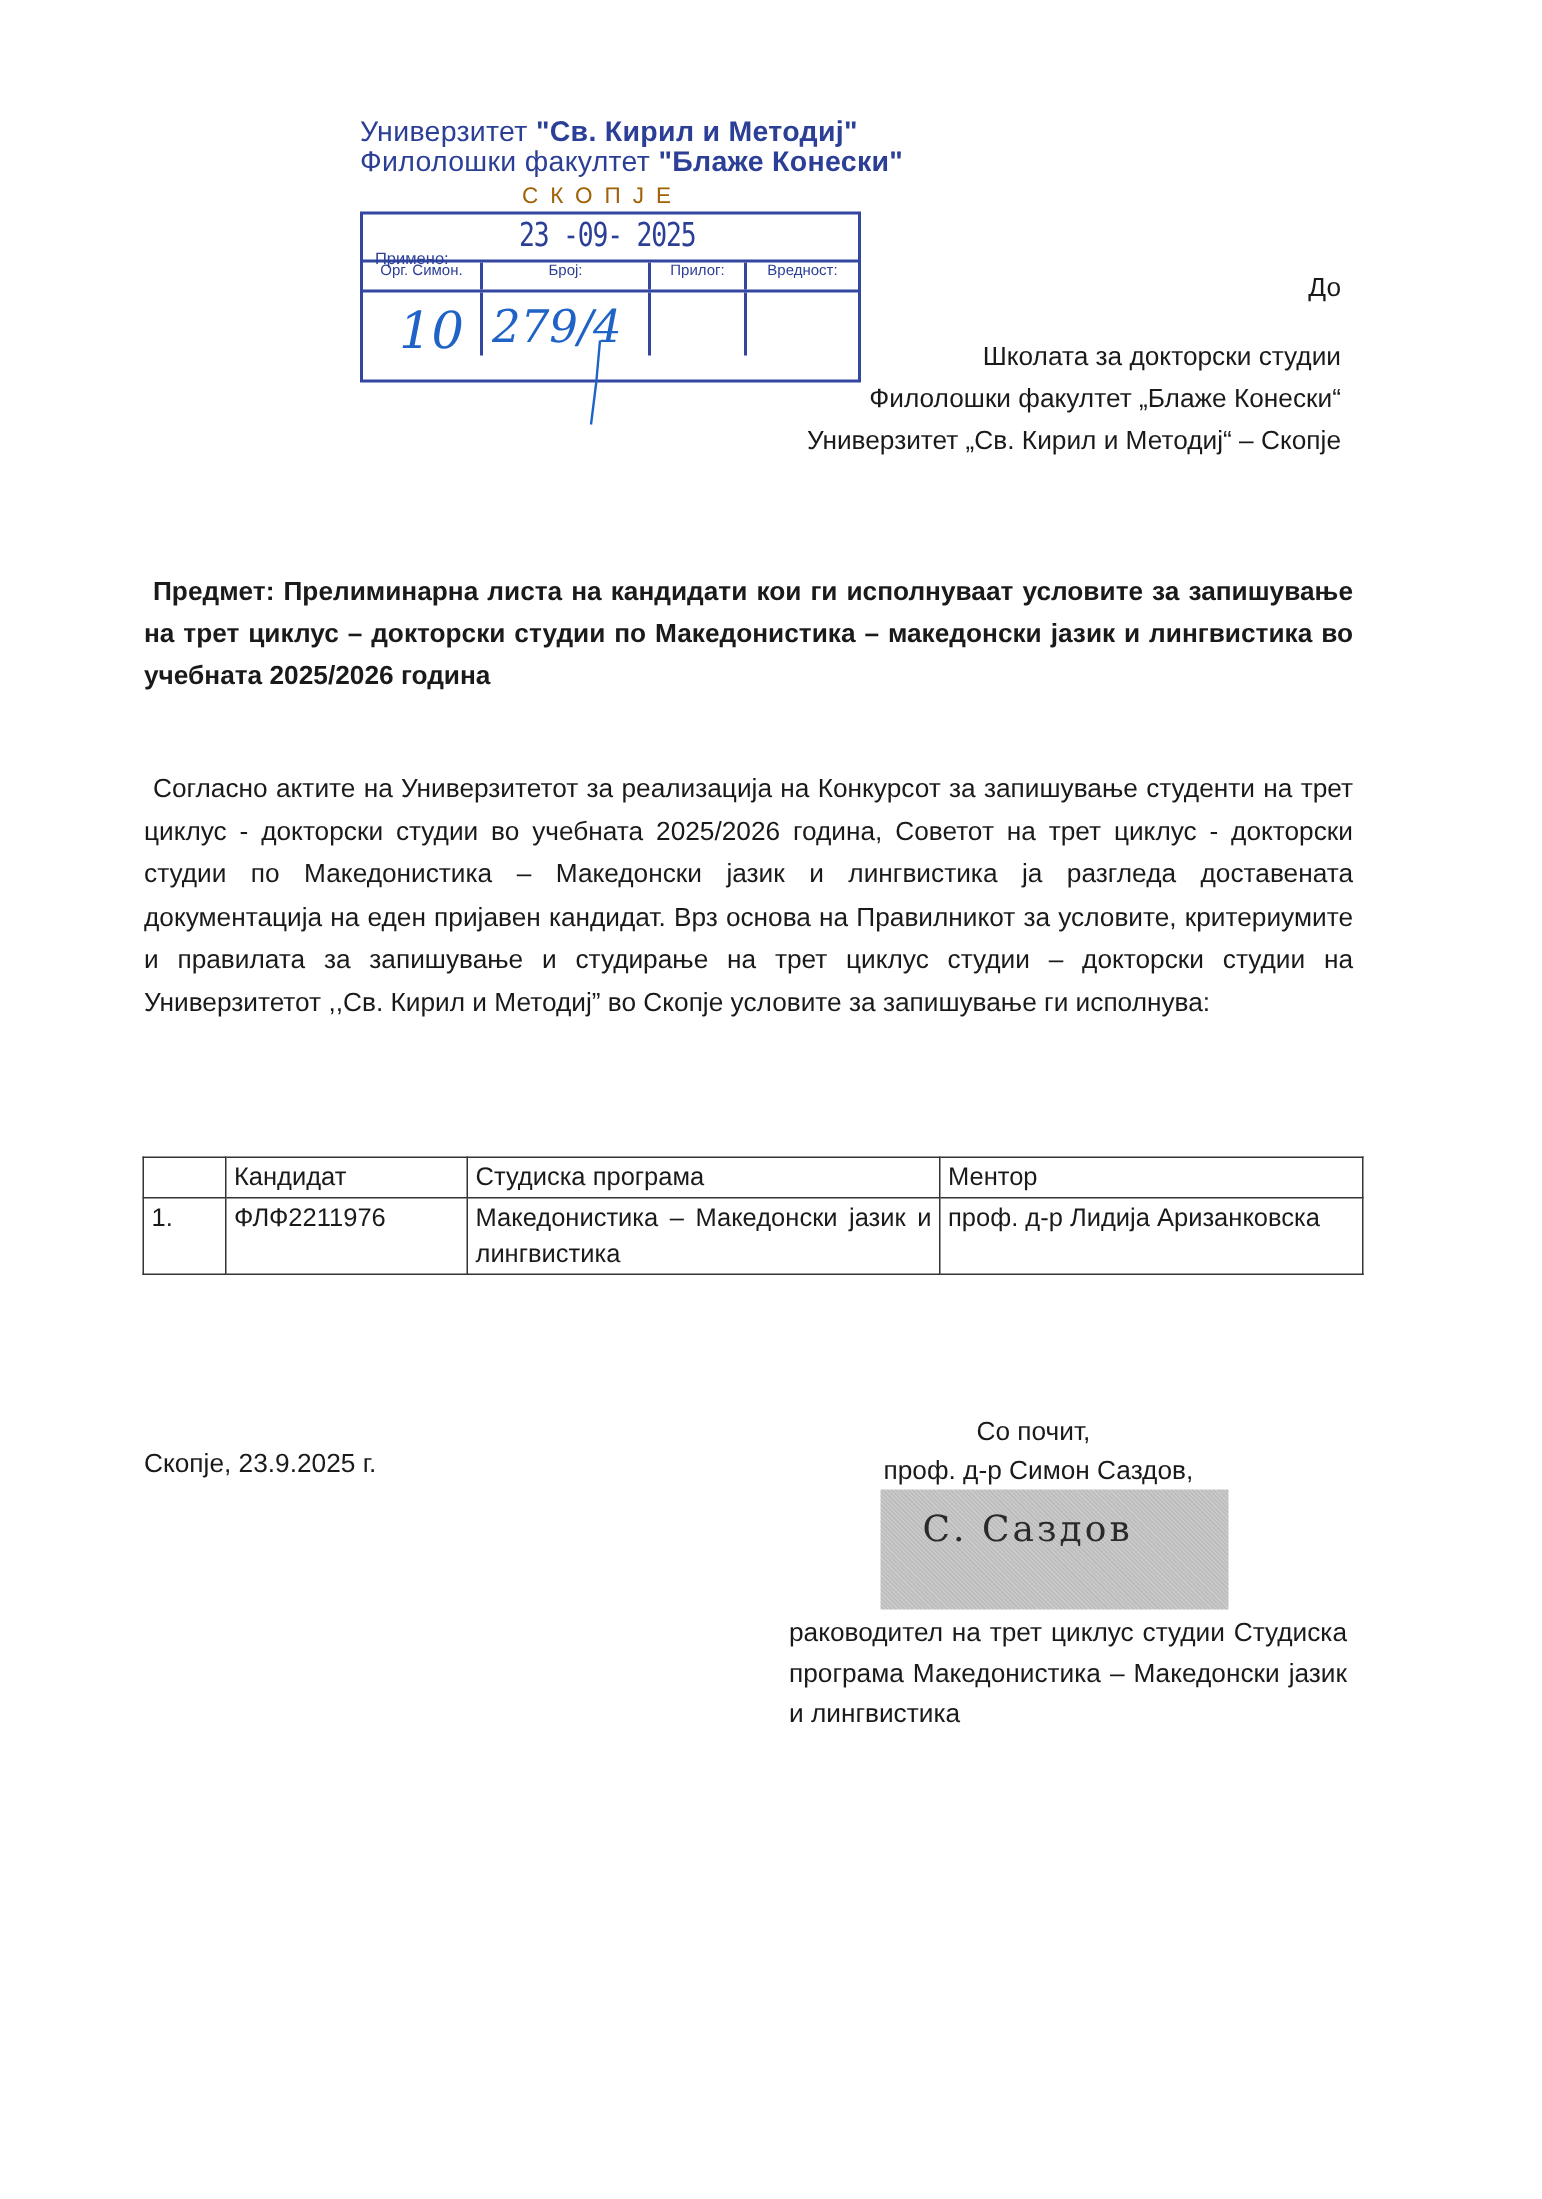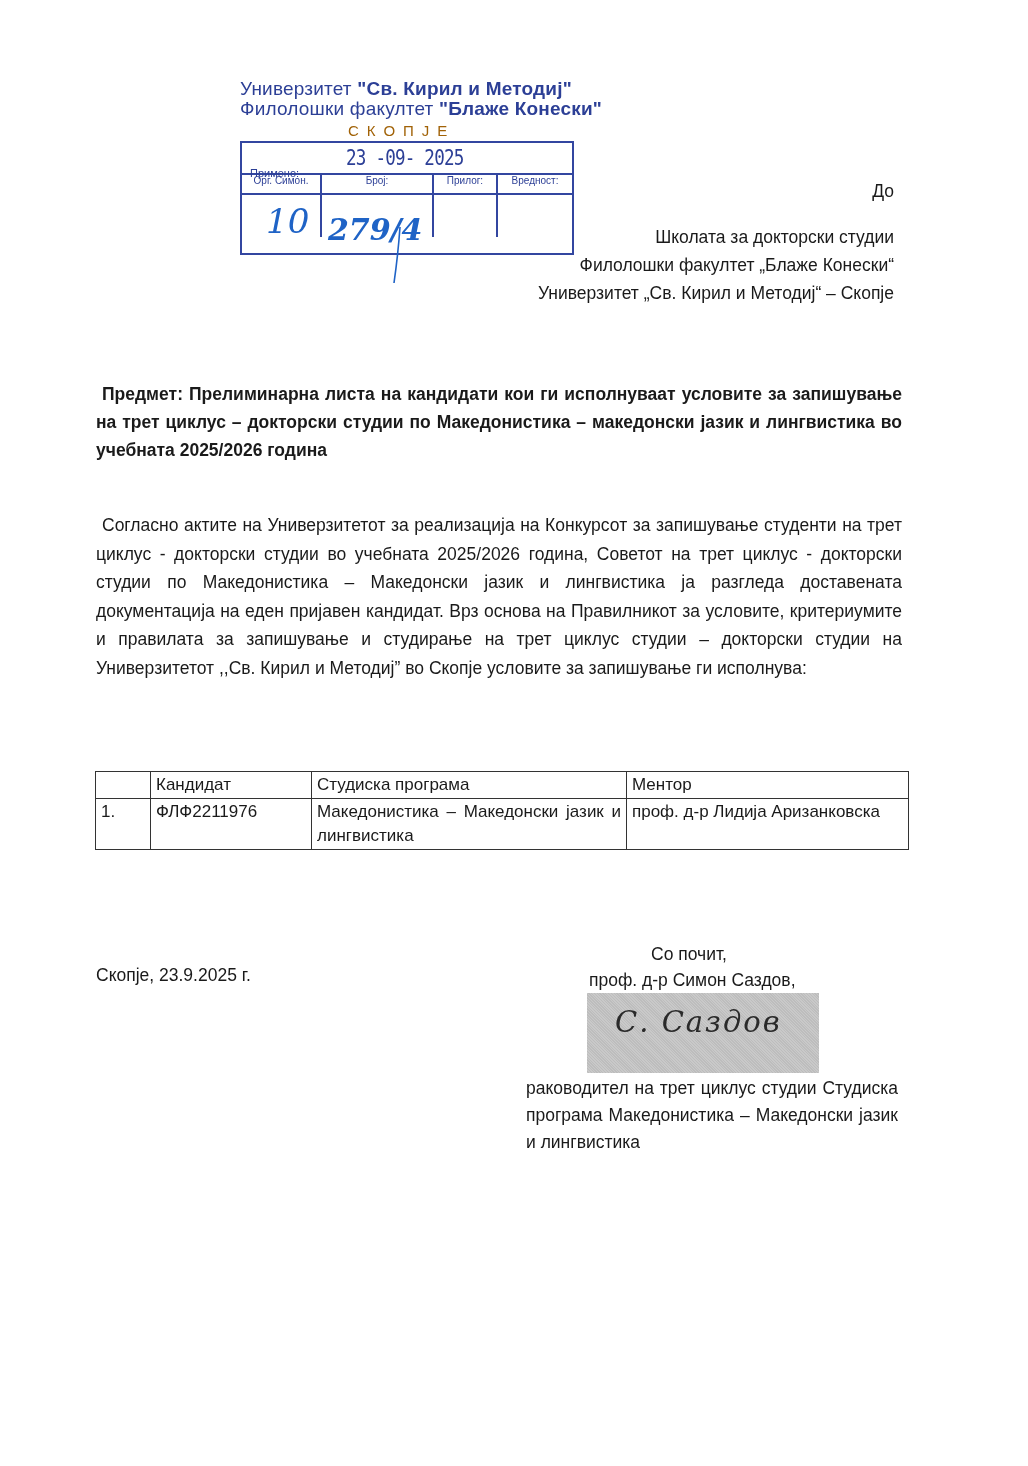--- a/index.html
+++ b/index.html
@@ -31,21 +31,21 @@
 
   
   .bodytext { left:96px; width:806px; font-size:17.5px; line-height:28.5px; text-align:justify; }
 
   
   table.cands { position:absolute; left:95px; top:771px; width:814px; border-collapse:collapse; font-size:17px; }
   table.cands td { border:1.5px solid #333; padding:1px 5px; vertical-align:top; line-height:24px; }
   .just { text-align:justify; text-align-last:left; }
 
   .sig-box { background:repeating-linear-gradient(45deg,#c9c9c9 0 1px,#bdbdbd 1px 2px); width:232px; height:80px; }
-  .sig-text { font-family:"DejaVu Serif", serif; font-style:italic; font-size:29px; color:#2a2a2a; position:absolute; left:28px; top:12px; letter-spacing:2px; }
+  .sig-text { font-family:"DejaVu Serif", serif; font-size:24px; color:#2a2a2a; position:absolute; left:28px; top:12px; letter-spacing:2px; }
   .closing { font-size:17.5px; white-space:nowrap; }
   .role { left:526px; width:372px; font-size:17.5px; line-height:27px; text-align:justify; text-align-last:left; }
 </style>
 </head>
 <body>
 
 <div class="abs" style="left:240px; top:78px;">
   <div class="stamp-line1">
     <span>Универзитет </span><b>"Св. Кирил и Методиј"</b>
   </div>
@@ -62,21 +62,21 @@
       <div class="cell c1">Орг. Симон.</div>
       <div class="cell c2">Број:</div>
       <div class="cell c3">Прилог:</div>
       <div class="cell c4">Вредност:</div>
     </div>
     <div class="stamp-row3">
       <div class="cell c1">
         <span class="hand" style="left:24px; top:6px;">10</span>
       </div>
       <div class="cell c2">
-        <span class="hand" style="left:6px; top:17px; font-size:30px;font-weight:bold;">279/4</span>
+        <span class="hand" style="left:6px; top:6px; font-size:30px;">279/4</span>
         <svg width="20" height="60" style="position:absolute; left:68px; top:30px;">
             <path d="M10 2 Q 8 30 4 58" stroke="#1f63c6" stroke-width="1.6" fill="none"></path>
           </svg>
       </div>
       <div class="cell c3"></div>
       <div class="cell c4"></div>
     </div>
   </div>
 </div>
 

